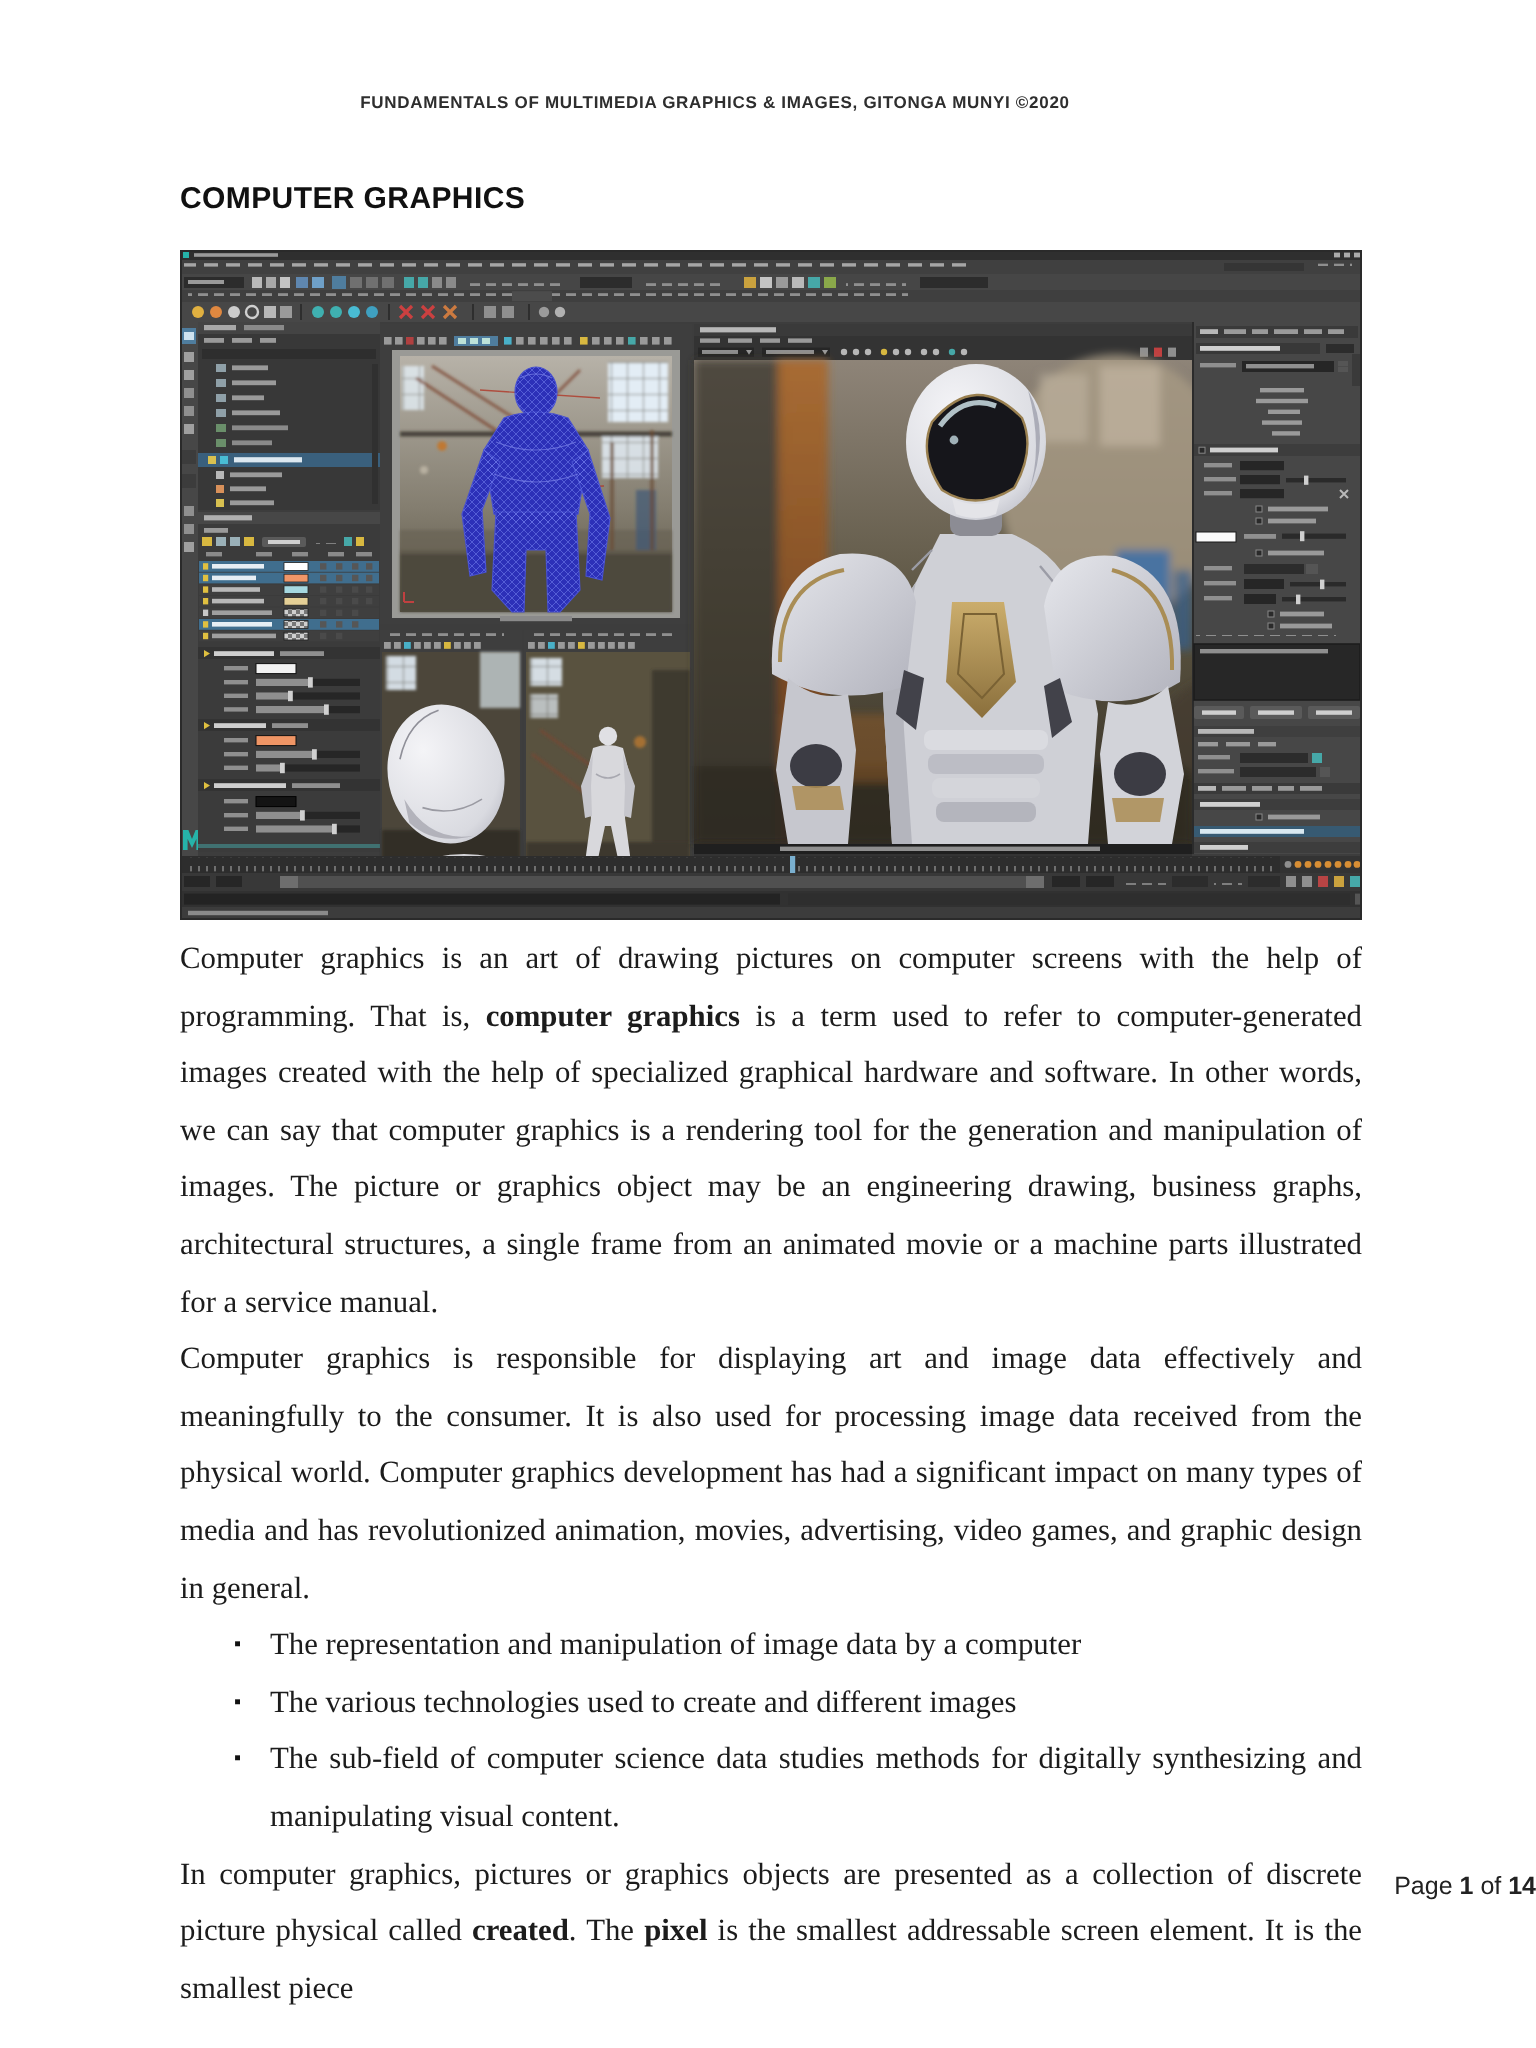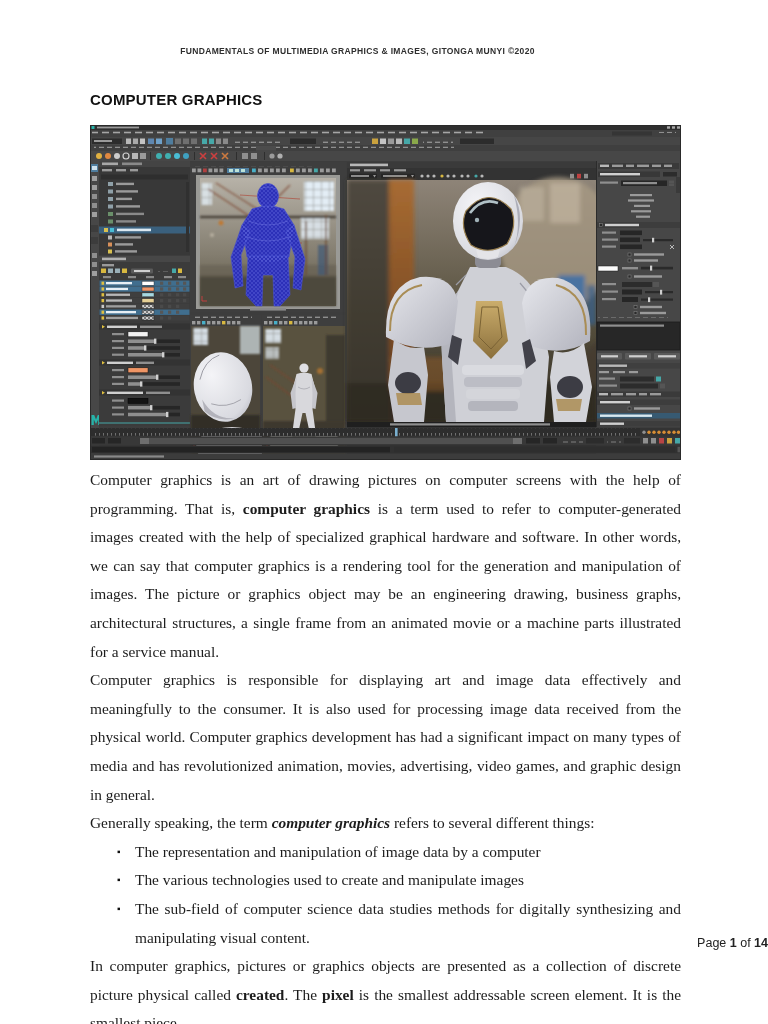--- a/index.html
+++ b/index.html
@@ -753,29 +753,28 @@
       <rect x="4" y="330.4" width="70" height="2.2" fill="#8a8a8a"></rect>
     </g>
 
     <rect x="0.5" y="0.5" width="590" height="334" fill="none" stroke="#2a2a2a" stroke-width="1"></rect>
   </svg>
   </div>
 
   <div class="body-text">
     <p><span>Computer graphics is an art of drawing pictures on computer screens with the help of programming. That is, </span><span class="b">computer graphics</span><span> is a term used to refer to computer-generated images created with the help of specialized graphical hardware and software. In other words, we can say that computer graphics is a rendering tool for the generation and manipulation of images. The picture or graphics object may be an engineering drawing, business graphs, architectural structures, a single frame from an animated movie or a machine parts illustrated for a service manual.</span></p>
     <p><span>Computer graphics is responsible for displaying art and image data effectively and meaningfully to the consumer. It is also used for processing image data received from the physical world. Computer graphics development has had a significant impact on many types of media and has revolutionized animation, movies, advertising, video games, and graphic design in general.</span></p>
-    <p><span>Generally speaking, the term </span><span class="bi">computer graphics</span><span> refers to several different things:</span></p>
     <ul class="bullets">
       <li>
           <span class="marker">▪</span>
           <span class="li-text">The representation and manipulation of image data by a computer</span>
         </li>
       <li>
           <span class="marker">▪</span>
-          <span class="li-text">The various technologies used to create and manipulate images</span>
+          <span class="li-text">The various technologies used to create and different images</span>
         </li>
       <li>
           <span class="marker">▪</span>
           <span class="li-text">The sub-field of computer science data studies methods for digitally synthesizing and manipulating visual content.</span>
         </li>
     </ul>
     <p><span>In computer graphics, pictures or graphics objects are presented as a collection of discrete picture physical called </span><span class="b">created</span><span>. The </span><span class="b">pixel</span><span> is the smallest addressable screen element. It is the smallest piece</span></p>
   </div>
 
   <div class="doc-footer"><span>Page </span><span class="b">1</span><span> of </span><span class="b">14</span></div>

